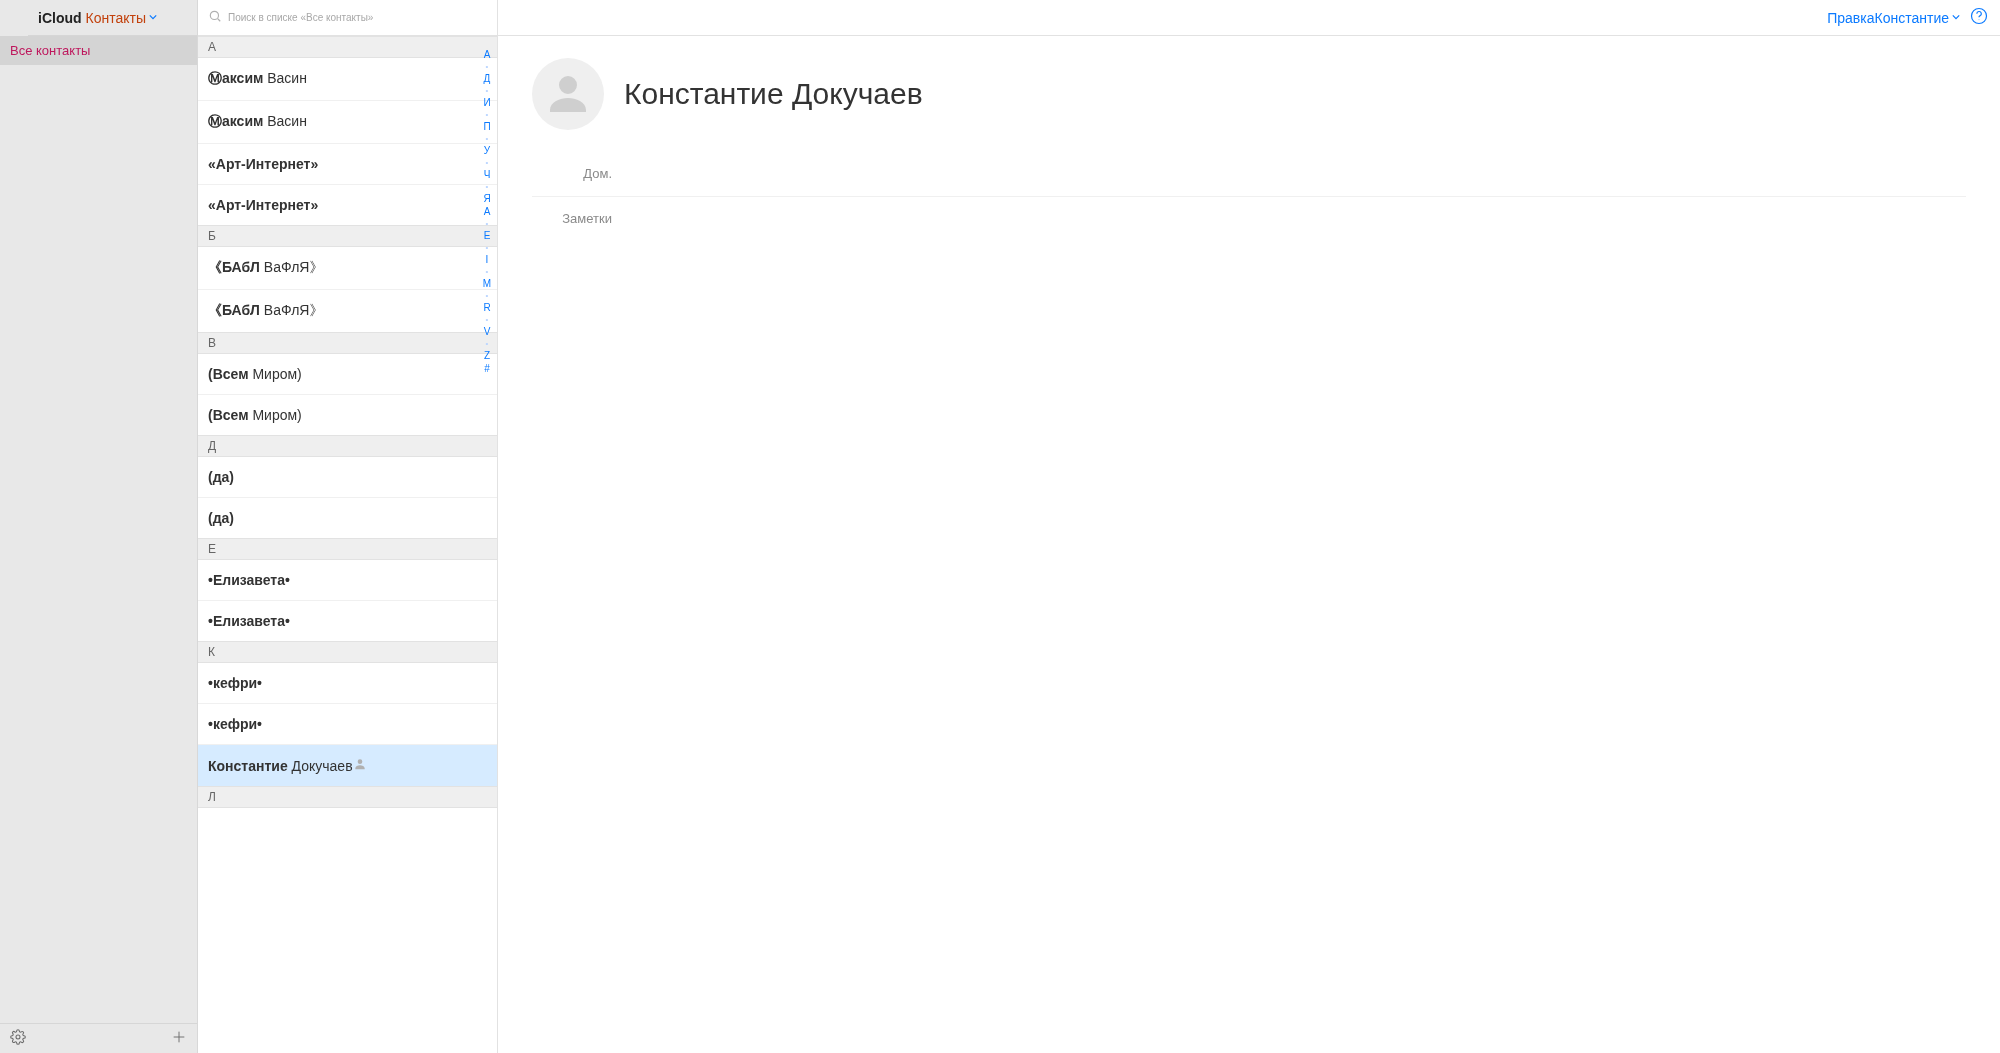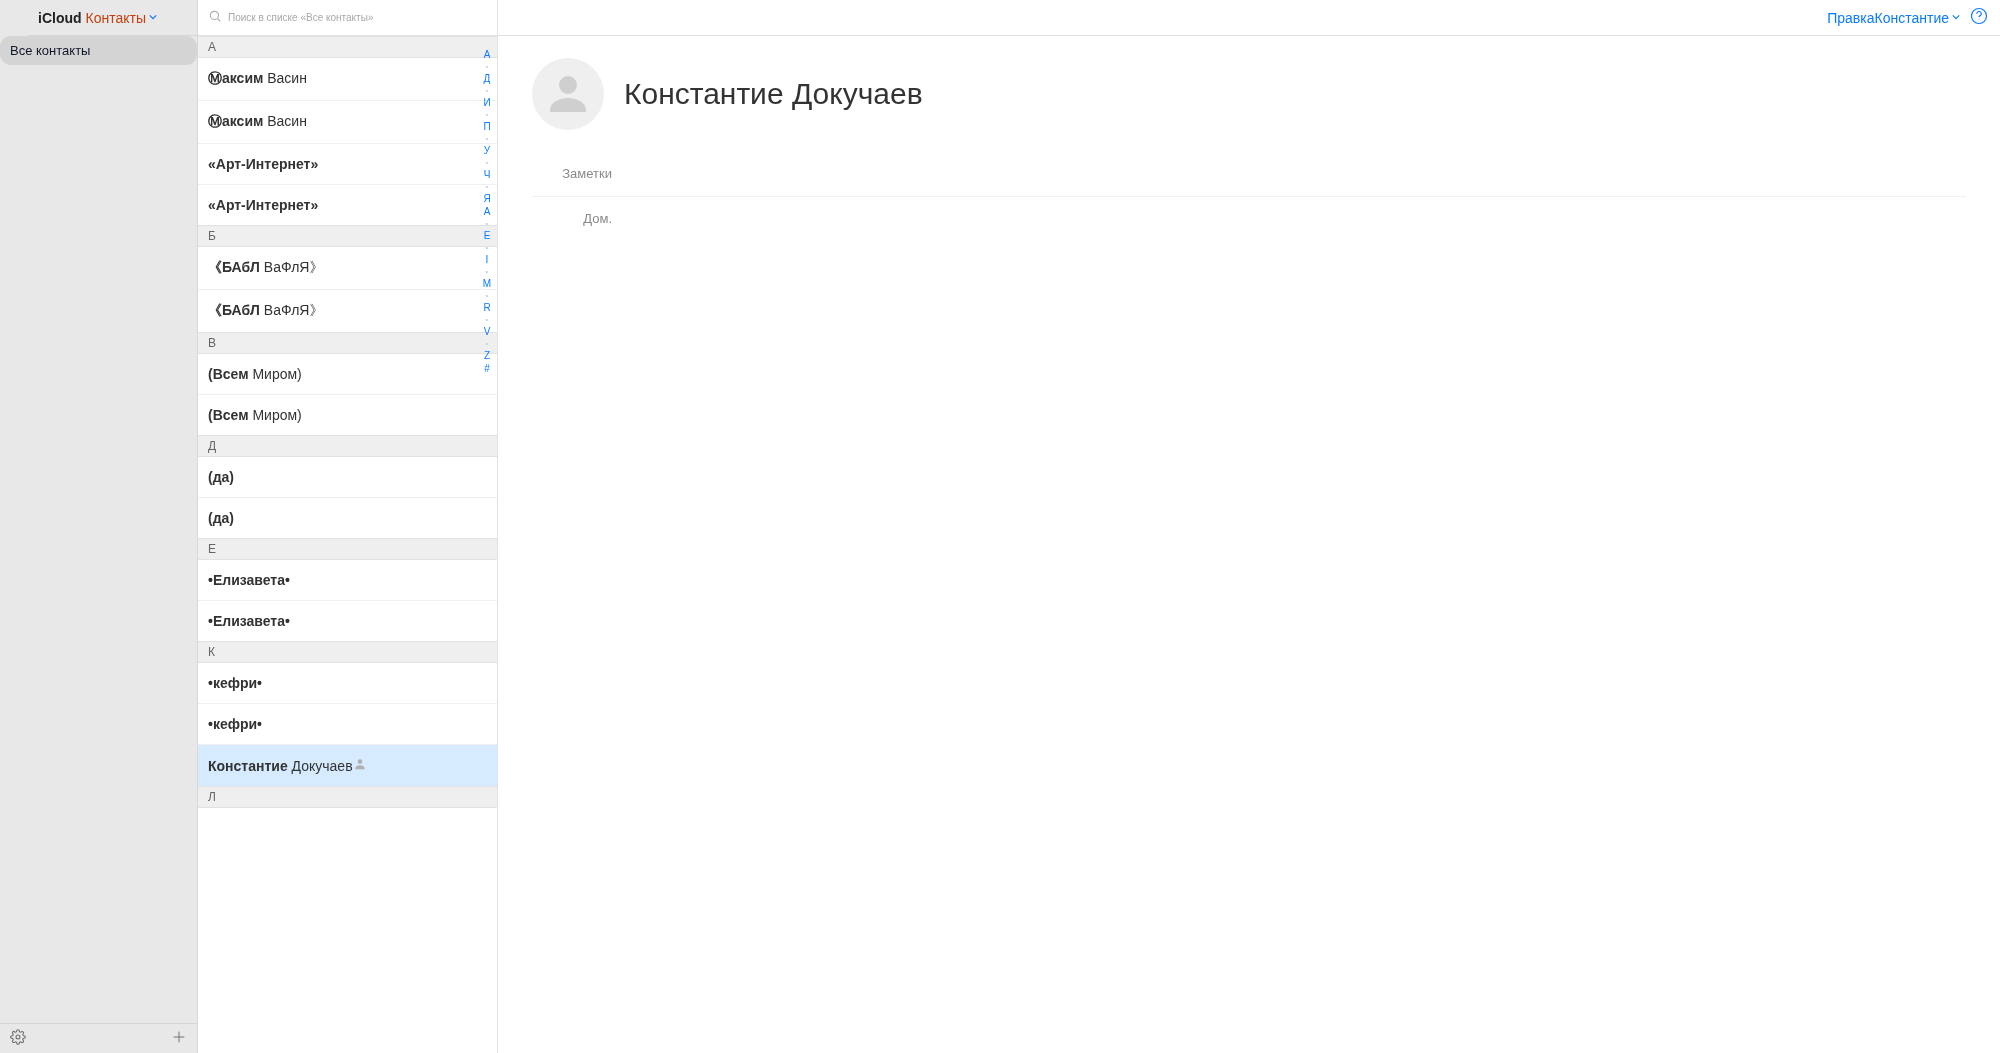--- a/index.html
+++ b/index.html
@@ -44,24 +44,23 @@
   }
   .chev {
     width: 8px; height: 8px;
     display: inline-block;
   }
   .chev svg { display:block; }
   .group-list { flex: 1; overflow: auto; }
   .group-item {
     padding: 7px 10px;
     font-size: 13px;
-    color: #0f172a;
+    color: #be185d;
     cursor: default;
     background: #d4d4d4;
-    border-radius: 11px;
   }
   .sidebar-footer {
     height: 30px;
     display: flex;
     align-items: center;
     justify-content: space-between;
     padding: 0 10px;
     border-top: 1px solid #d6d6d6;
   }
   .gear, .plus { color: #6b6b6b; cursor: pointer; }
@@ -333,24 +332,24 @@
             </svg>
         </div>
         <h1 class="contact-title">
           <span>Константие</span>
           <span> </span>
           <span>Докучаев</span>
         </h1>
       </div>
       <div id="fields">
           <div class="field-row">
+            <div class="field-label">Дом.</div>
+            <div class="field-value"></div>
+          </div>
+          <div class="field-row">
             <div class="field-label">Заметки</div>
             <div class="field-value"></div>
           </div>
-          <div class="field-row">
-            <div class="field-label">Дом.</div>
-            <div class="field-value"></div>
-          </div>
         </div>
     </div>
   </section>
 
 </div>
 
 </body></html>

